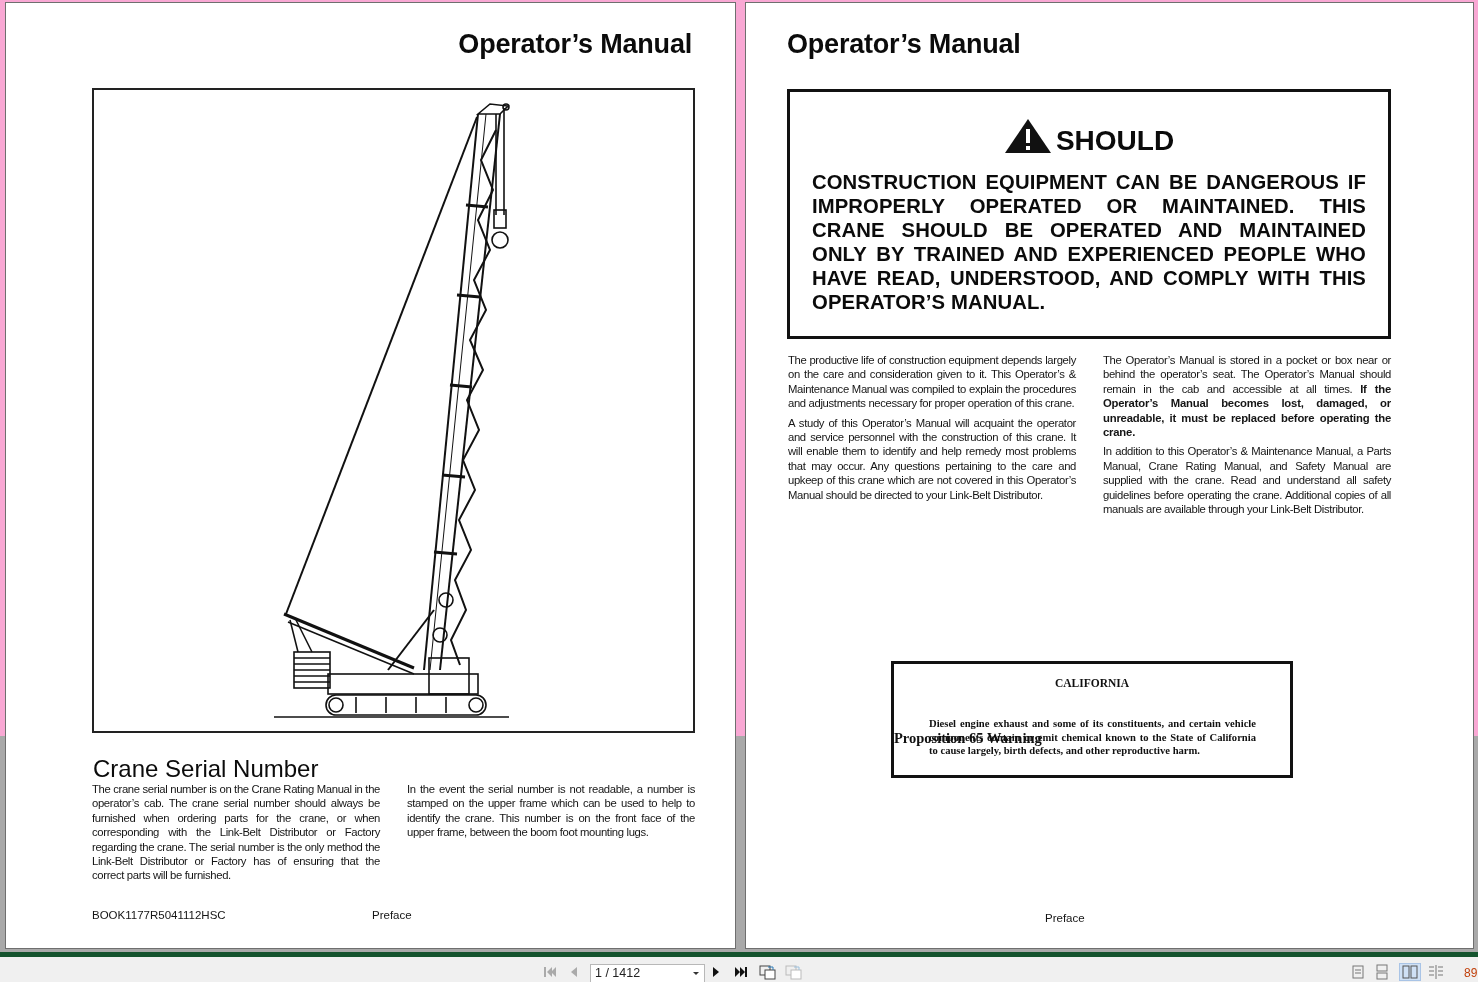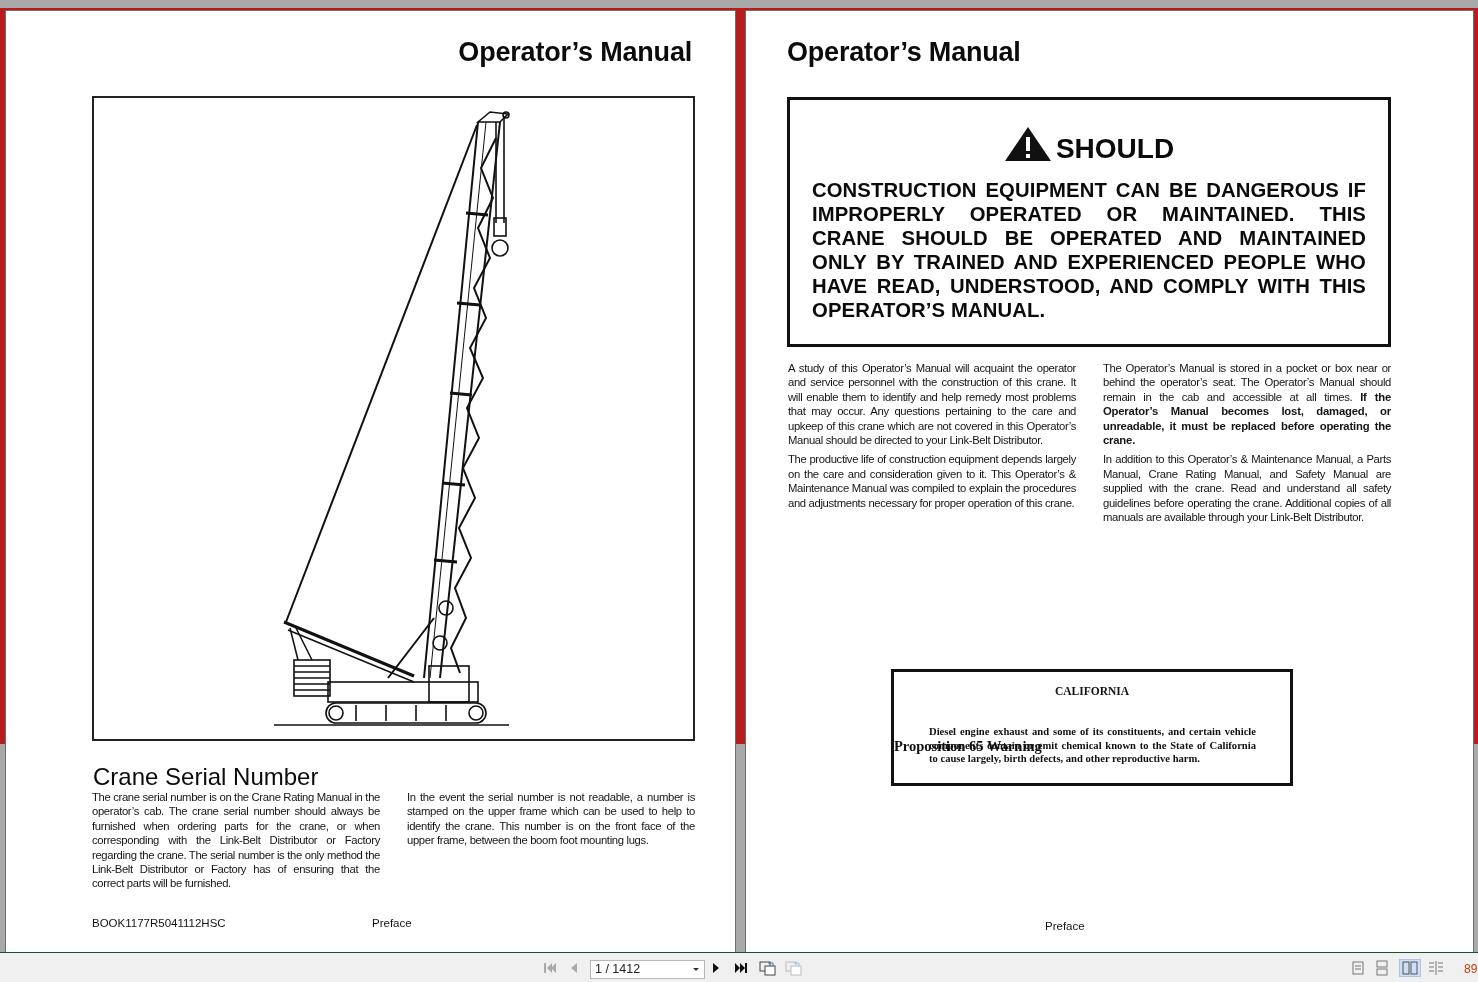--- a/index.html
+++ b/index.html
@@ -1,17 +1,17 @@
 <!DOCTYPE html>
 <html><head>
 <meta charset="utf-8">
 <style>
   * { box-sizing: border-box; margin: 0; padding: 0; }
   html, body { width: 1478px; height: 982px; overflow: hidden; background: #a9a9a9; font-family: "Liberation Sans", sans-serif; color: #111; }
-  .viewer { position: absolute; left: 0; top: 8px; width: 1478px; height: 736px; background: #b91c1c; }
+  .viewer { position: absolute; left: 0; top: 0; width: 1478px; height: 736px; background: #f9a8d4; }
   .page { position: absolute; top: 2px; height: 947px; background: #fff; border: 1px solid #6f6f6f; }
   #page-left { left: 5px; width: 731px; }
   #page-right { left: 745px; width: 729px; }
 
   .title { position: absolute; font-weight: bold; font-size: 27px; letter-spacing: -0.2px; color: #0b0b0b; }
   #page-left .title { right: 43px; top: 26px; }
   #page-right .title { left: 41px; top: 26px; }
 
   .figure-box { position: absolute; left: 86px; top: 85px; width: 603px; height: 645px; border: 2px solid #222; background: #fff; }
   .figure-box svg { position: absolute; left: 0; top: 0; }
@@ -34,21 +34,21 @@
   .warning-text { position: absolute; left: 22px; right: 22px; top: 78px; font-weight: bold; font-size: 20.3px; line-height: 24px; text-align: justify; text-align-last: left; color: #0b0b0b; letter-spacing: 0.1px; }
 
   #intro-col-1 { left: 42px; top: 350px; width: 288px; }
   #intro-col-2 { left: 357px; top: 350px; width: 288px; }
 
   .prop-box { position: absolute; left: 145px; top: 658px; width: 402px; height: 117px; border: 3px solid #111; font-family: "Liberation Serif", serif; }
   .prop-state { position: absolute; left: 0; right: 0; top: 13px; text-align: center; font-weight: bold; font-size: 11.5px; }
   .prop-title { position: absolute; left: 0; right: 0; top: 30px; text-align: left; font-weight: bold; font-size: 14.5px; margin-top: 36px; }
   .prop-text { position: absolute; left: 35px; right: 34px; top: 53px; font-weight: bold; font-size: 10.6px; line-height: 13.6px; text-align: justify; text-align-last: left; }
 
-  .toolbar { position: absolute; left: 0; top: 952px; width: 1478px; height: 30px; background: #f0f0f0; border-top: 1px solid #14532d; }
+  .toolbar { position: absolute; left: 0; top: 952px; width: 1478px; height: 30px; background: #f0f0f0; border-top: 5px solid #14532d; }
   .tb-btn { position: absolute; top: 6px; width: 18px; height: 18px; display: flex; align-items: center; justify-content: center; cursor: pointer; }
   .page-select { position: absolute; left: 590px; top: 7px; width: 115px; height: 19px; background: #fff; border: 1px solid #b8b8b8; font-size: 12.5px; padding-left: 4px; line-height: 17px; color: #222; }
   .page-select .caret { position: absolute; right: 5px; top: 7px; width: 0; height: 0; border-left: 3px solid transparent; border-right: 3px solid transparent; border-top: 3px solid #333; }
   .zoom-label { position: absolute; left: 1464px; top: 9px; font-size: 12px; color: #c2410c; }
   .active-view { background: #cfe0f5; border: 1px solid #a9c4e6; }
 </style>
 </head>
 <body>
 
 <div class="viewer">
@@ -135,22 +135,22 @@
         <svg width="48" height="36" viewBox="0 0 48 36">
           <polygon points="24,1 47,35 1,35" fill="#111"></polygon>
           <rect x="22" y="11" width="4" height="14" fill="#fff"></rect>
           <rect x="22" y="28" width="4" height="4" fill="#fff"></rect>
         </svg><span>SHOULD</span>
       </div>
       <div class="warning-text">CONSTRUCTION EQUIPMENT CAN BE DANGEROUS IF IMPROPERLY OPERATED OR MAINTAINED.  THIS CRANE SHOULD BE OPERATED AND MAINTAINED ONLY BY TRAINED AND EXPERIENCED PEOPLE WHO HAVE READ, UNDERSTOOD, AND COMPLY WITH THIS OPERATOR’S MANUAL.</div>
     </div>
 
     <div class="body-col" id="intro-col-1">
+      <p>The productive life of construction equipment depends largely on the care and consideration given to it.  This Operator’s &amp; Maintenance Manual was compiled to explain the procedures and adjustments necessary for proper operation of this crane.</p>
       <p>A study of this Operator’s Manual will acquaint the operator and service personnel with the construction of this crane.  It will enable them to identify and help remedy most problems that may occur.  Any questions pertaining to the care and upkeep of this crane which are not covered in this Operator’s Manual should be directed to your Link-Belt Distributor.</p>
-      <p>The productive life of construction equipment depends largely on the care and consideration given to it.  This Operator’s &amp; Maintenance Manual was compiled to explain the procedures and adjustments necessary for proper operation of this crane.</p>
     </div>
     <div class="body-col" id="intro-col-2">
       <p><span>The Operator’s Manual is stored in a pocket or box near or behind the operator’s seat.  The Operator’s Manual should remain in the cab and accessible at all times. </span><b>If the Operator’s Manual becomes lost, damaged, or unreadable, it must be replaced before operating the crane.</b></p>
       <p>In addition to this Operator’s &amp; Maintenance Manual, a Parts Manual, Crane Rating Manual, and Safety Manual are supplied with the crane.  Read and understand all safety guidelines before operating the crane.  Additional copies of all manuals are available through your Link-Belt Distributor.</p>
     </div>
 
     <div class="prop-box">
       <div class="prop-state">CALIFORNIA</div>
       <div class="prop-title">Proposition 65 Warning</div>
       <div class="prop-text">Diesel engine exhaust and some of its constituents, and certain vehicle components contain or emit chemical known to the State of California to cause largely, birth defects, and other reproductive harm.</div>

